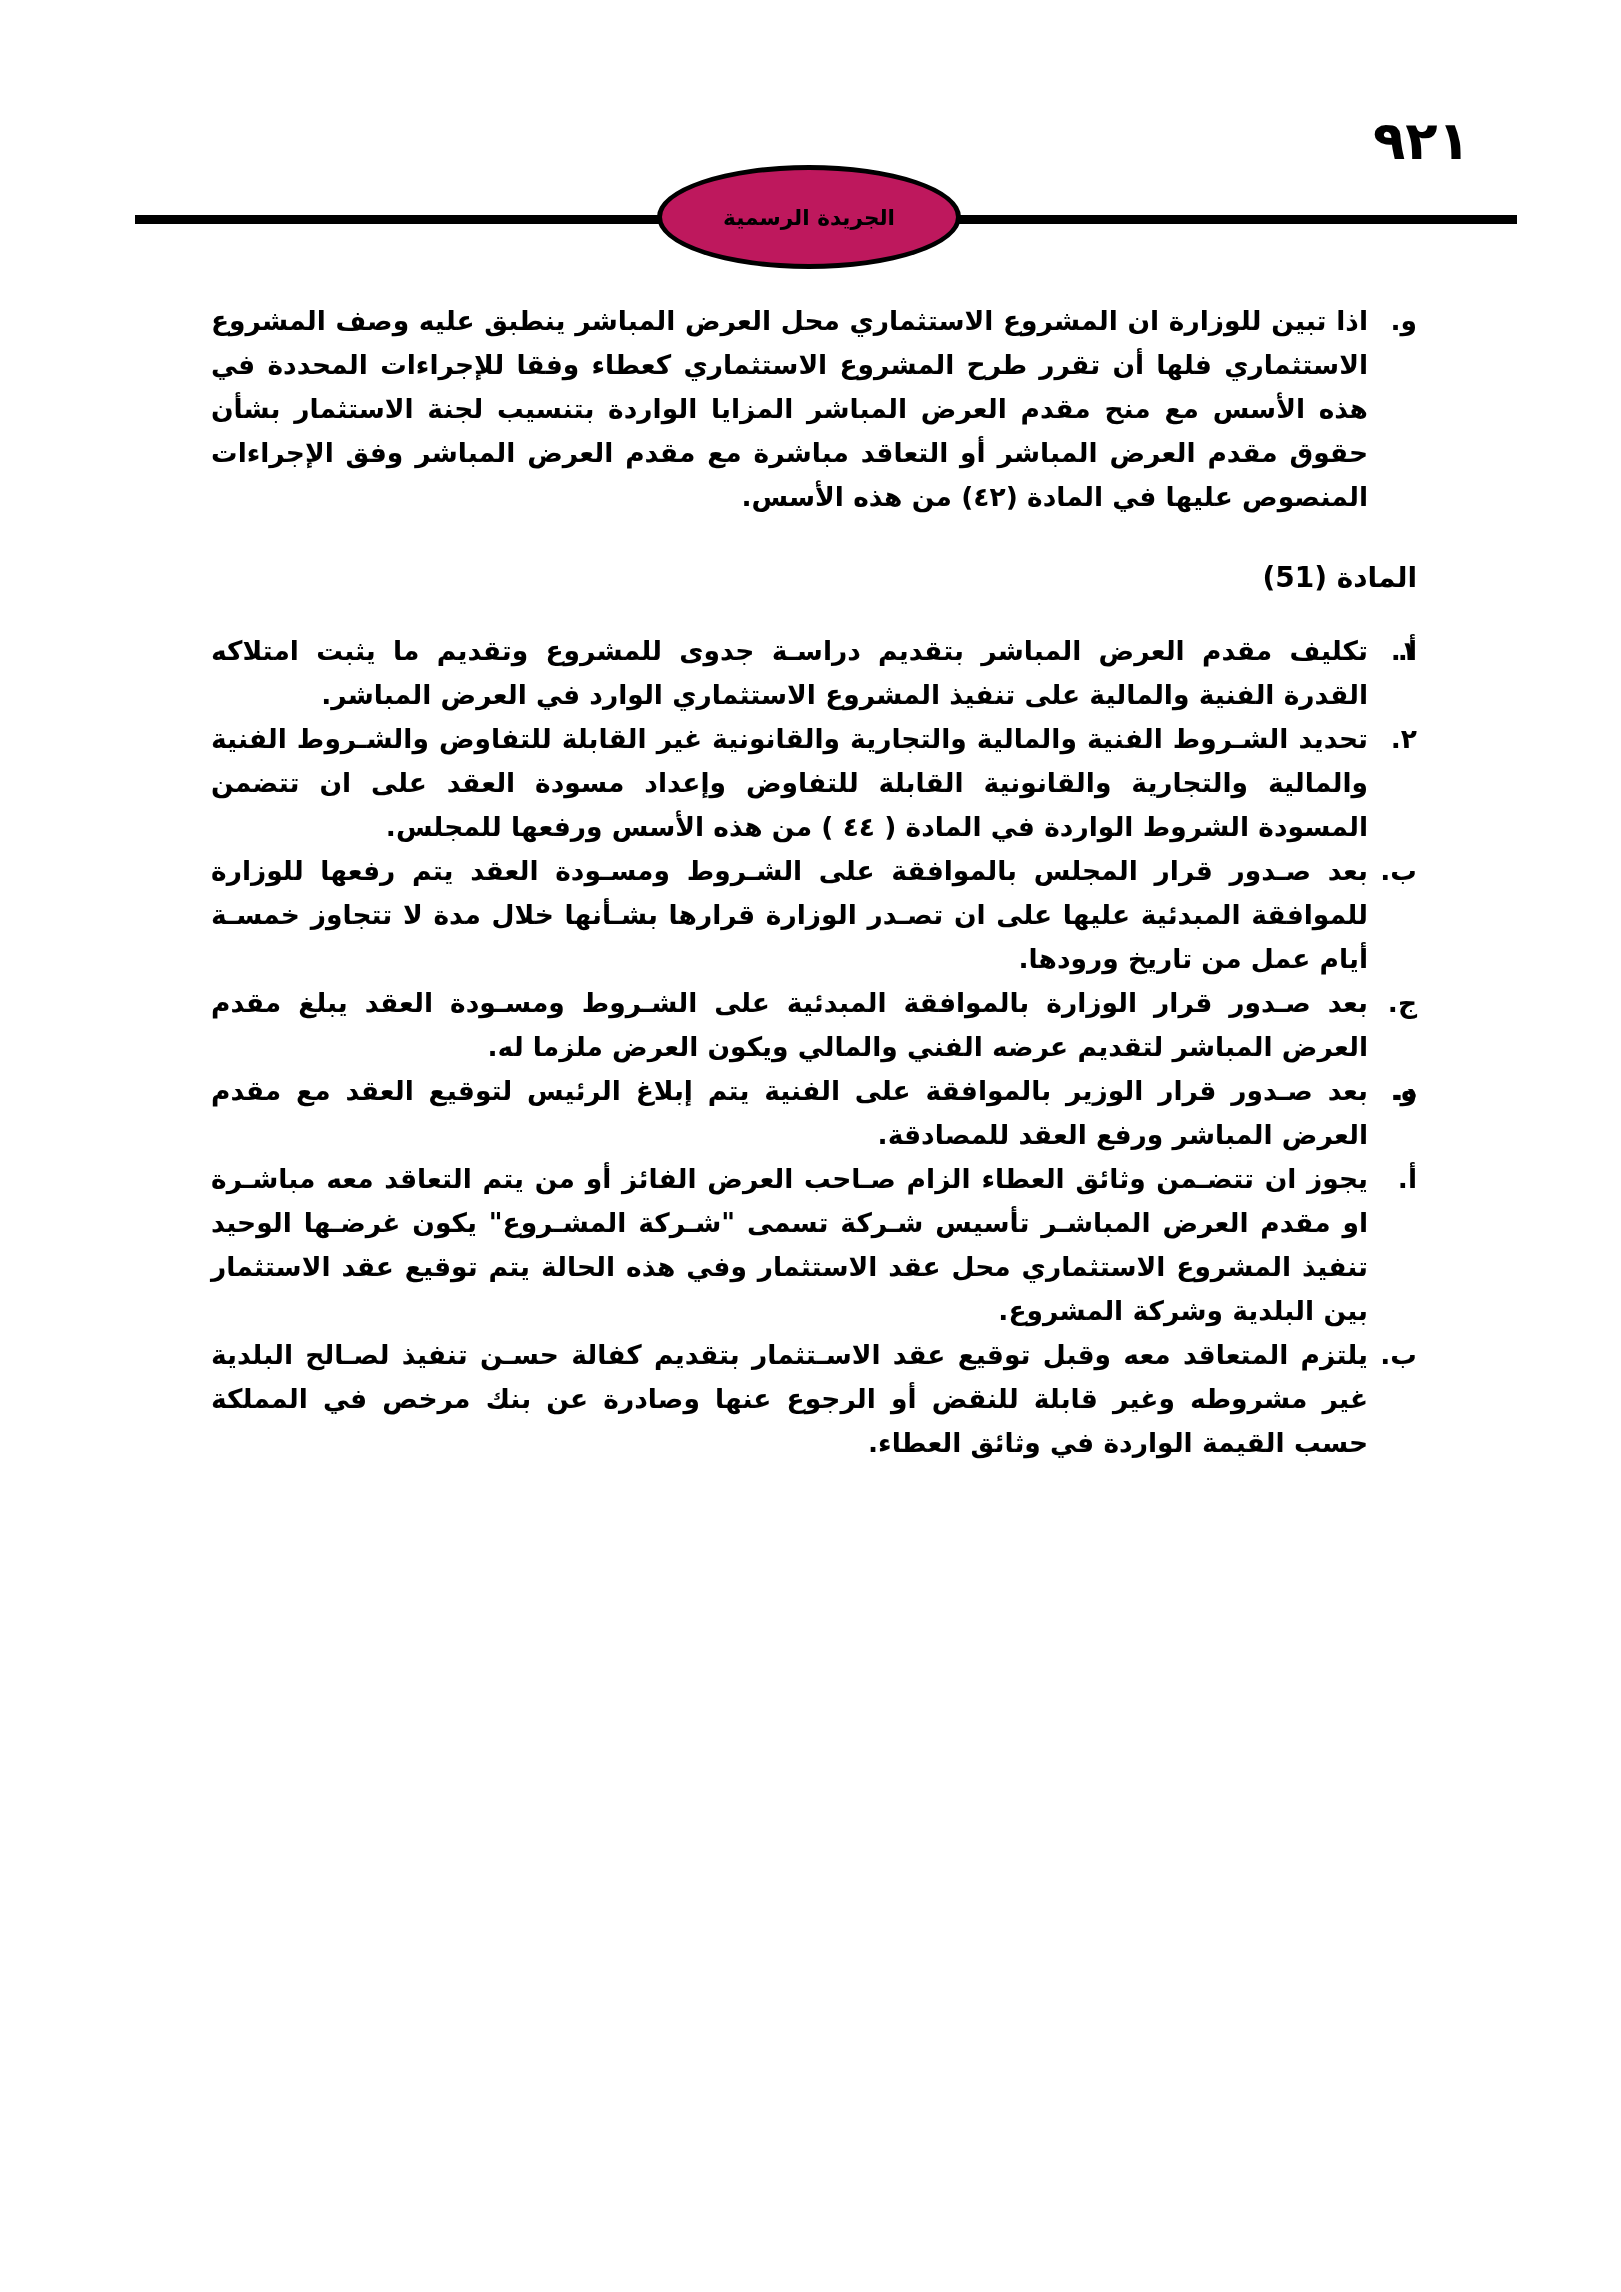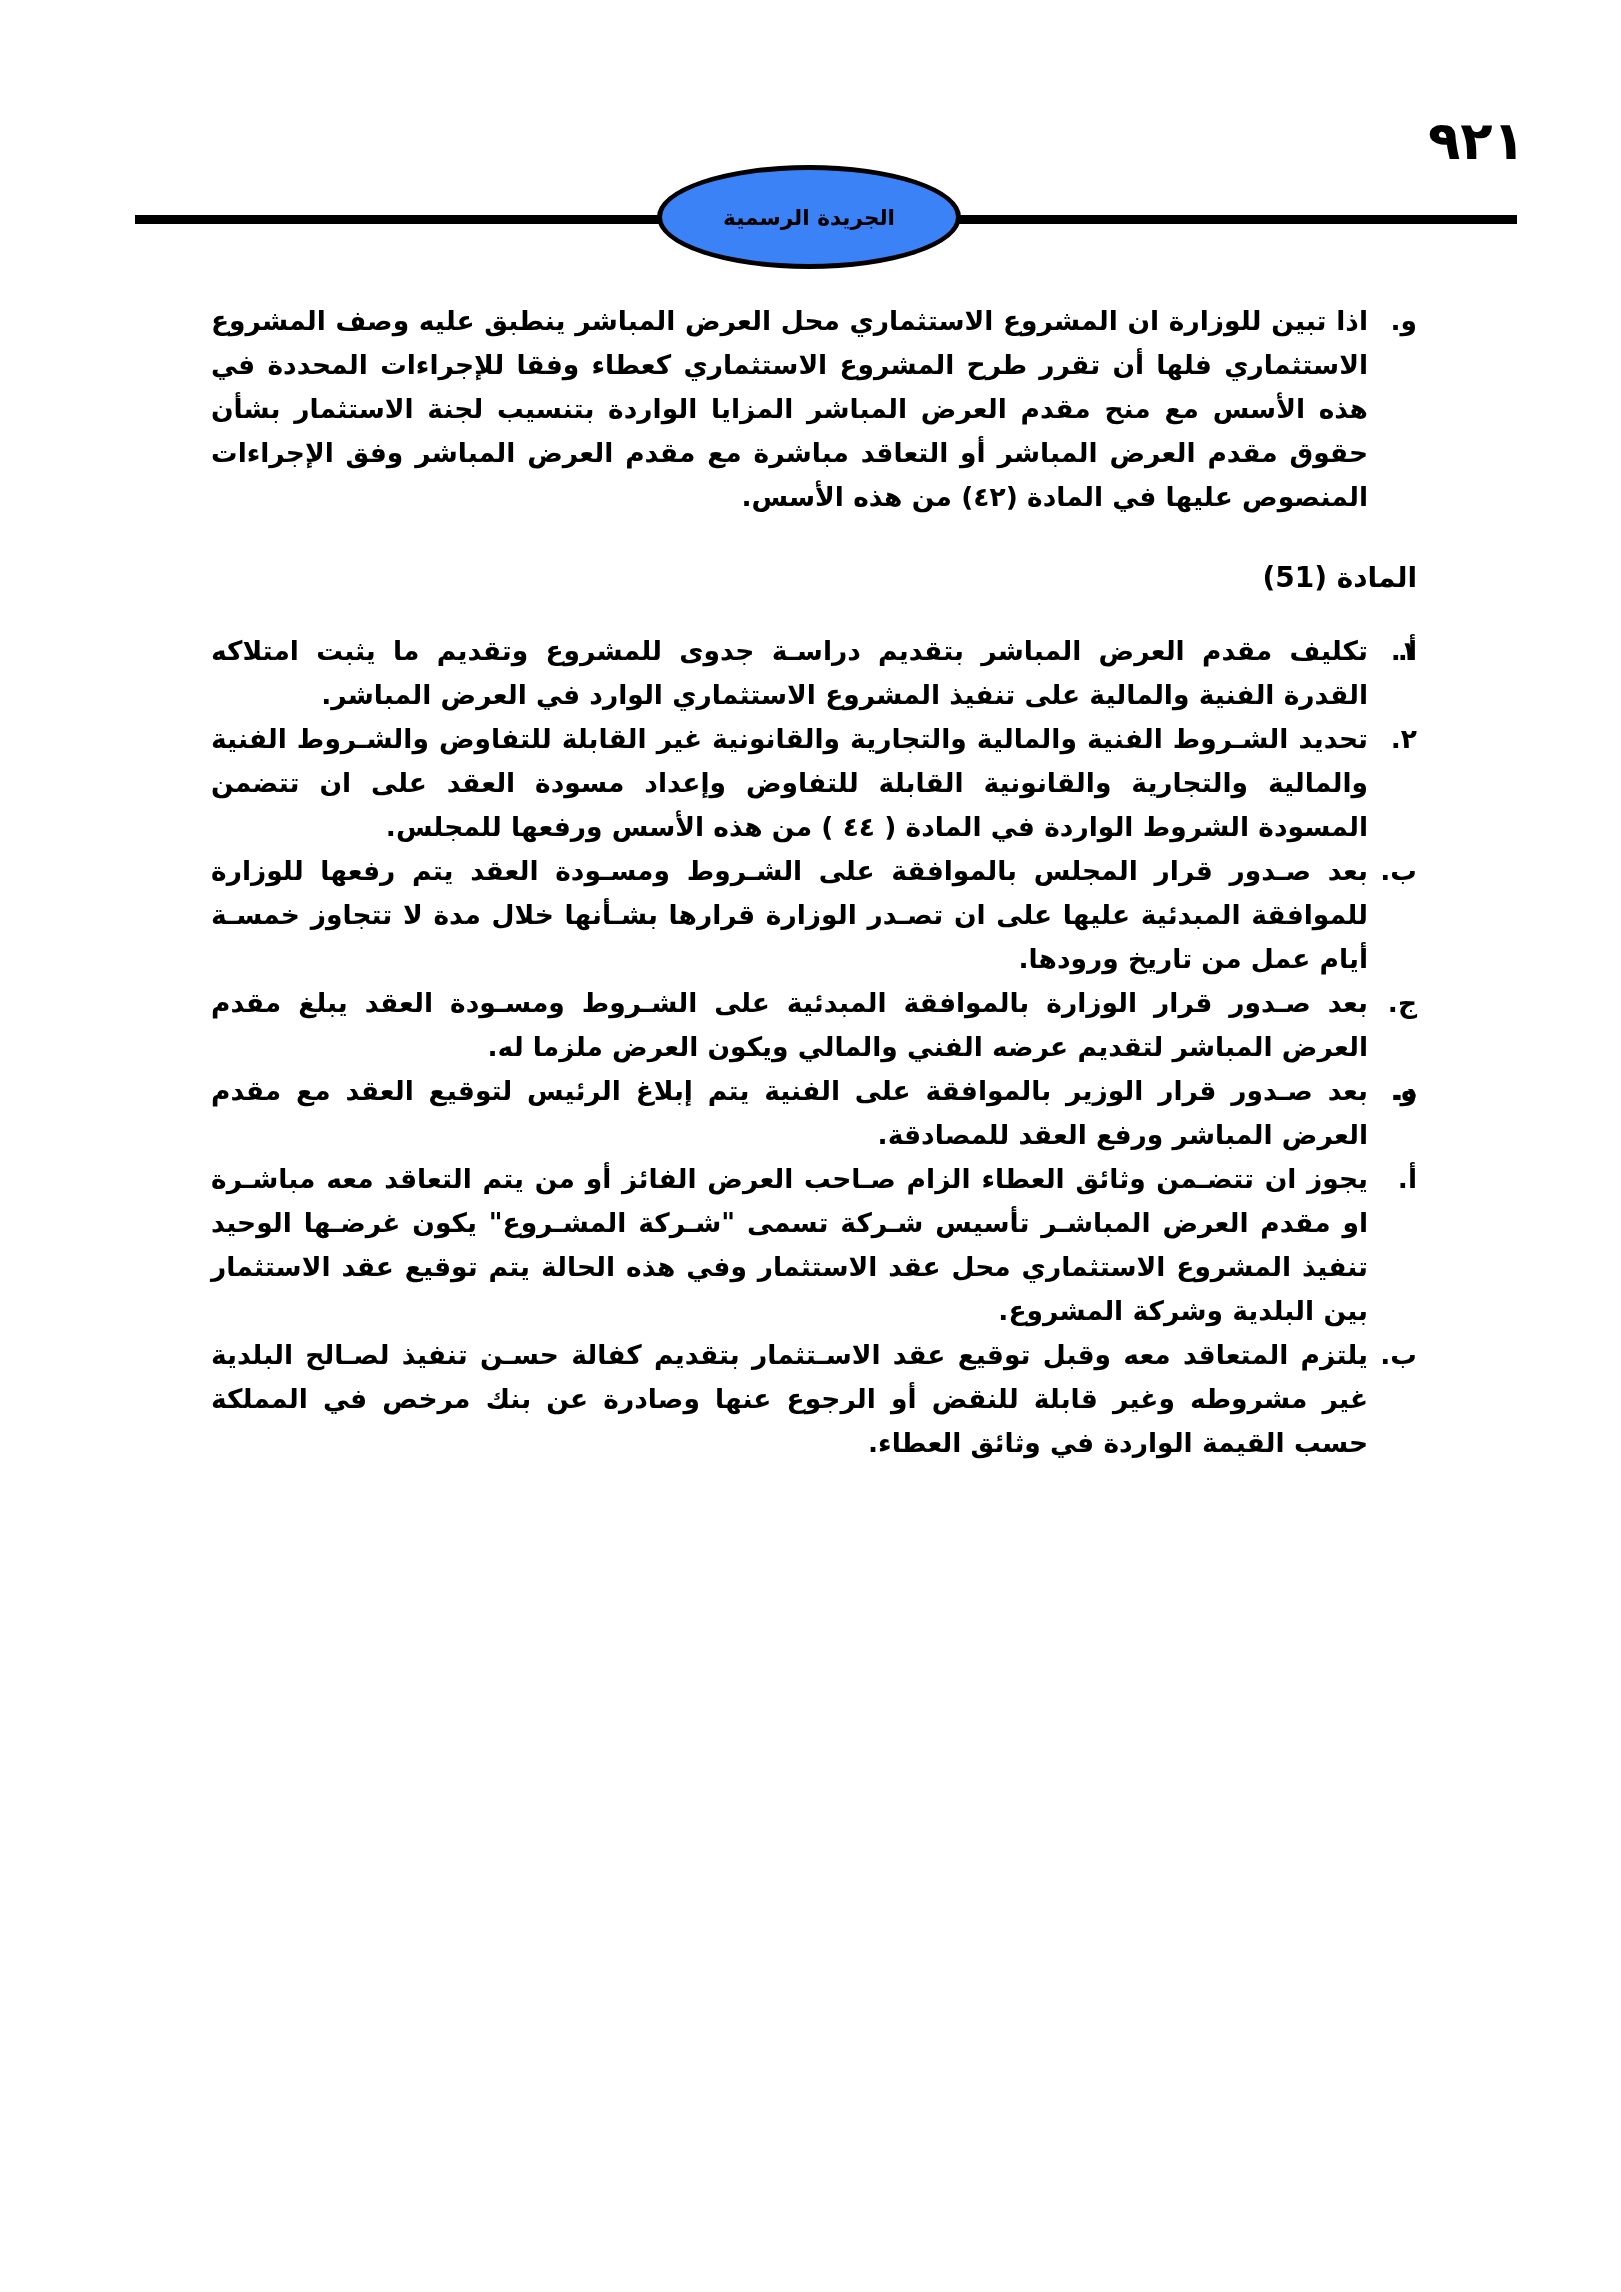--- a/index.html
+++ b/index.html
@@ -1,19 +1,19 @@
 <!DOCTYPE html>
 <html lang="ar" dir="rtl"><head>
 <meta charset="utf-8">
 <style>
   html, body { margin: 0; padding: 0; background: #ffffff; }
   body { width: 1621px; height: 2293px; position: relative; overflow: hidden; color: #000; font-family: "DejaVu Sans", "Liberation Sans", sans-serif; }
-  .page-number { position: absolute; left: 1408px; top: 110px; width: 137px; text-align: center; font-size: 53px; font-weight: bold; letter-spacing: 9.8px; direction: ltr; font-family: "DejaVu Sans", sans-serif; }
+  .page-number { position: absolute; left: 1353px; top: 110px; width: 137px; text-align: center; font-size: 53px; font-weight: bold; letter-spacing: 9.8px; direction: ltr; font-family: "DejaVu Sans", sans-serif; }
   .header-line { position: absolute; left: 135px; width: 1382px; top: 215px; height: 8.8px; background: #000; }
-  .header-oval { position: absolute; left: 657px; top: 165px; width: 304px; height: 104px; border: 5.9px solid #000; border-radius: 50%; background: #3b82f6; box-sizing: border-box; display: flex; align-items: center; justify-content: center; }
+  .header-oval { position: absolute; left: 657px; top: 165px; width: 304px; height: 104px; border: 5.9px solid #000; border-radius: 50%; background: #be185d; box-sizing: border-box; display: flex; align-items: center; justify-content: center; }
   .header-oval span { font-size: 21.6px; font-weight: bold; }
   .content { position: absolute; left: 211px; top: 299px; width: 1206px; font-size: 26.5px; font-weight: bold; line-height: 44px; text-align: justify; }
   .item { position: relative; padding-right: 49px; text-align: justify; text-align-last: right; }
   .item .marker { position: absolute; right: 0; top: 0; width: 44px; text-align: right; }
   .subitem { position: relative; padding-right: 49px; text-align: justify; text-align-last: right; }
   .subitem .marker { position: absolute; right: 0; top: 0; width: 44px; text-align: right; }
   .article-title { text-align: right; font-size: 28px; margin-top: 37px; margin-bottom: 29px; }
   .article-title.tight { margin-bottom: 3.9px; margin-top: 39px; }
 </style>
 </head>

